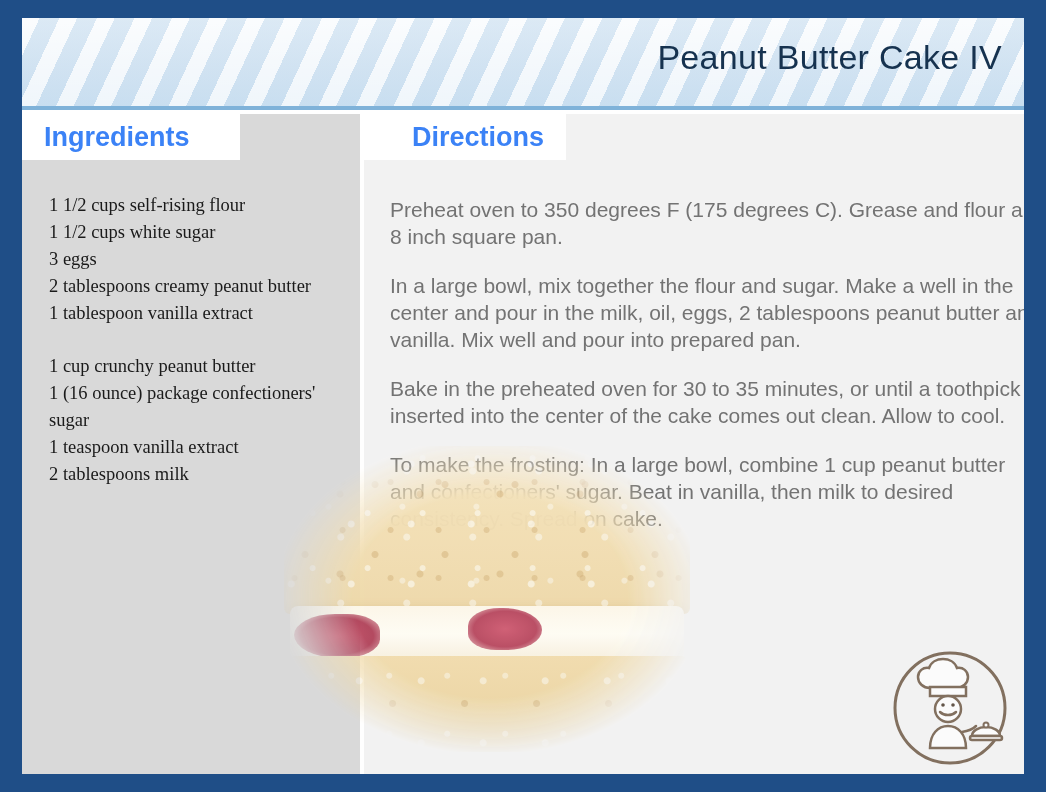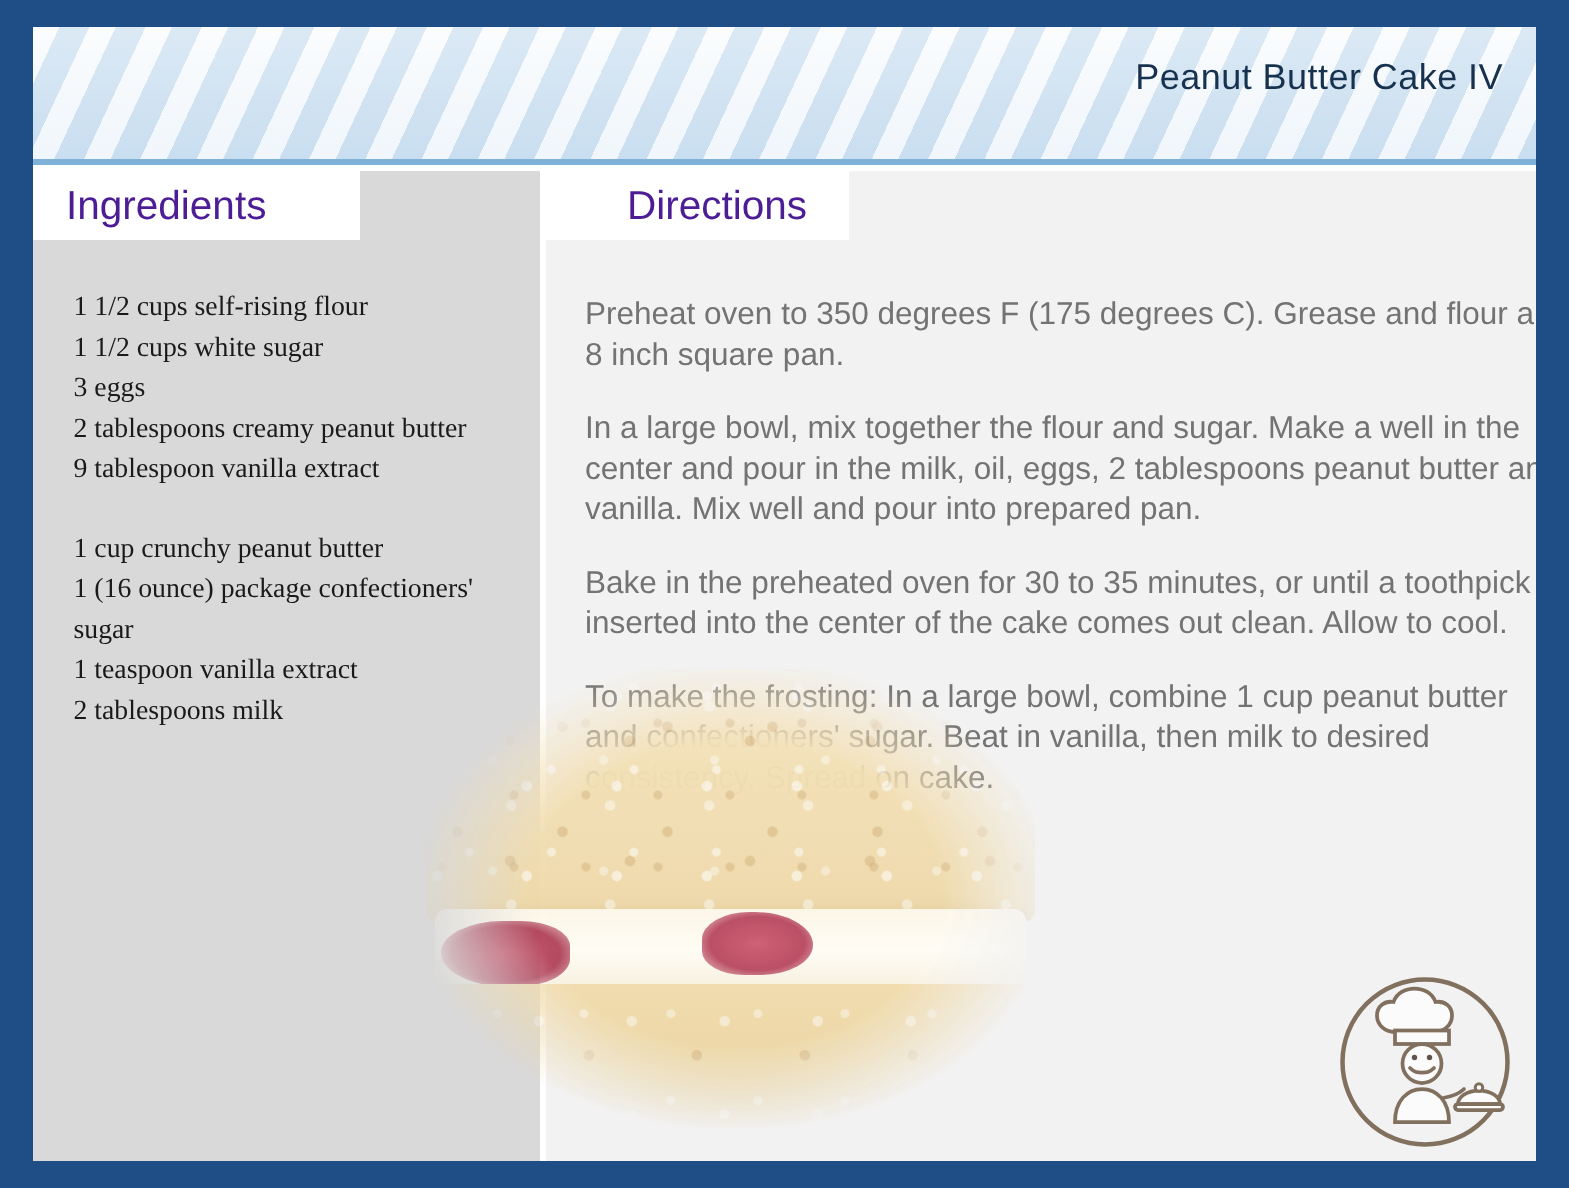--- a/index.html
+++ b/index.html
@@ -48,21 +48,21 @@
     left: 0;
     top: 88px;
     width: 1002px;
     height: 4px;
     background: #7fb2d9;
   }
   .recipe-title {
     position: absolute;
     right: 22px;
     top: 20px;
-    font-size: 24px;
+    font-size: 34px;
     color: #16324f;
     letter-spacing: 0.3px;
     white-space: nowrap;
   }
 
   
   .col-ingredients {
     position: absolute;
     left: 0;
     top: 96px;
@@ -86,22 +86,22 @@
     background: #ffffff;
     height: 46px;
     display: flex;
     align-items: center;
   }
   .tab-ing { width: 196px; padding-left: 22px; }
   .tab-dir { width: 176px; padding-left: 26px; justify-content: center; }
   .tab h2 {
     margin: 0;
     font-size: 27px;
-    font-weight: normal;
-    color: #4c1d95;
+    font-weight: bold;
+    color: #3b82f6;
   }
 
   .ing-body {
     position: absolute;
     left: 22px;
     top: 78px;
     width: 300px;
     font-size: 18.5px;
     line-height: 27px;
     color: #1a1a1a;
@@ -247,21 +247,21 @@
     <div class="col-ingredients">
       <div class="tab tab-ing">
         <h2>Ingredients</h2>
       </div>
       <div class="ing-body">
         <div class="group">
           <div class="line">1 1/2 cups self-rising flour</div>
           <div class="line">1 1/2 cups white sugar</div>
           <div class="line">3 eggs</div>
           <div class="line">2 tablespoons creamy peanut butter</div>
-          <div class="line">9 tablespoon vanilla extract</div>
+          <div class="line">1 tablespoon vanilla extract</div>
         </div>
         <div class="group">
           <div class="line">1 cup crunchy peanut butter</div>
           <div class="line">1 (16 ounce) package confectioners' sugar</div>
           <div class="line">1 teaspoon vanilla extract</div>
           <div class="line">2 tablespoons milk</div>
         </div>
       </div>
     </div>
 

